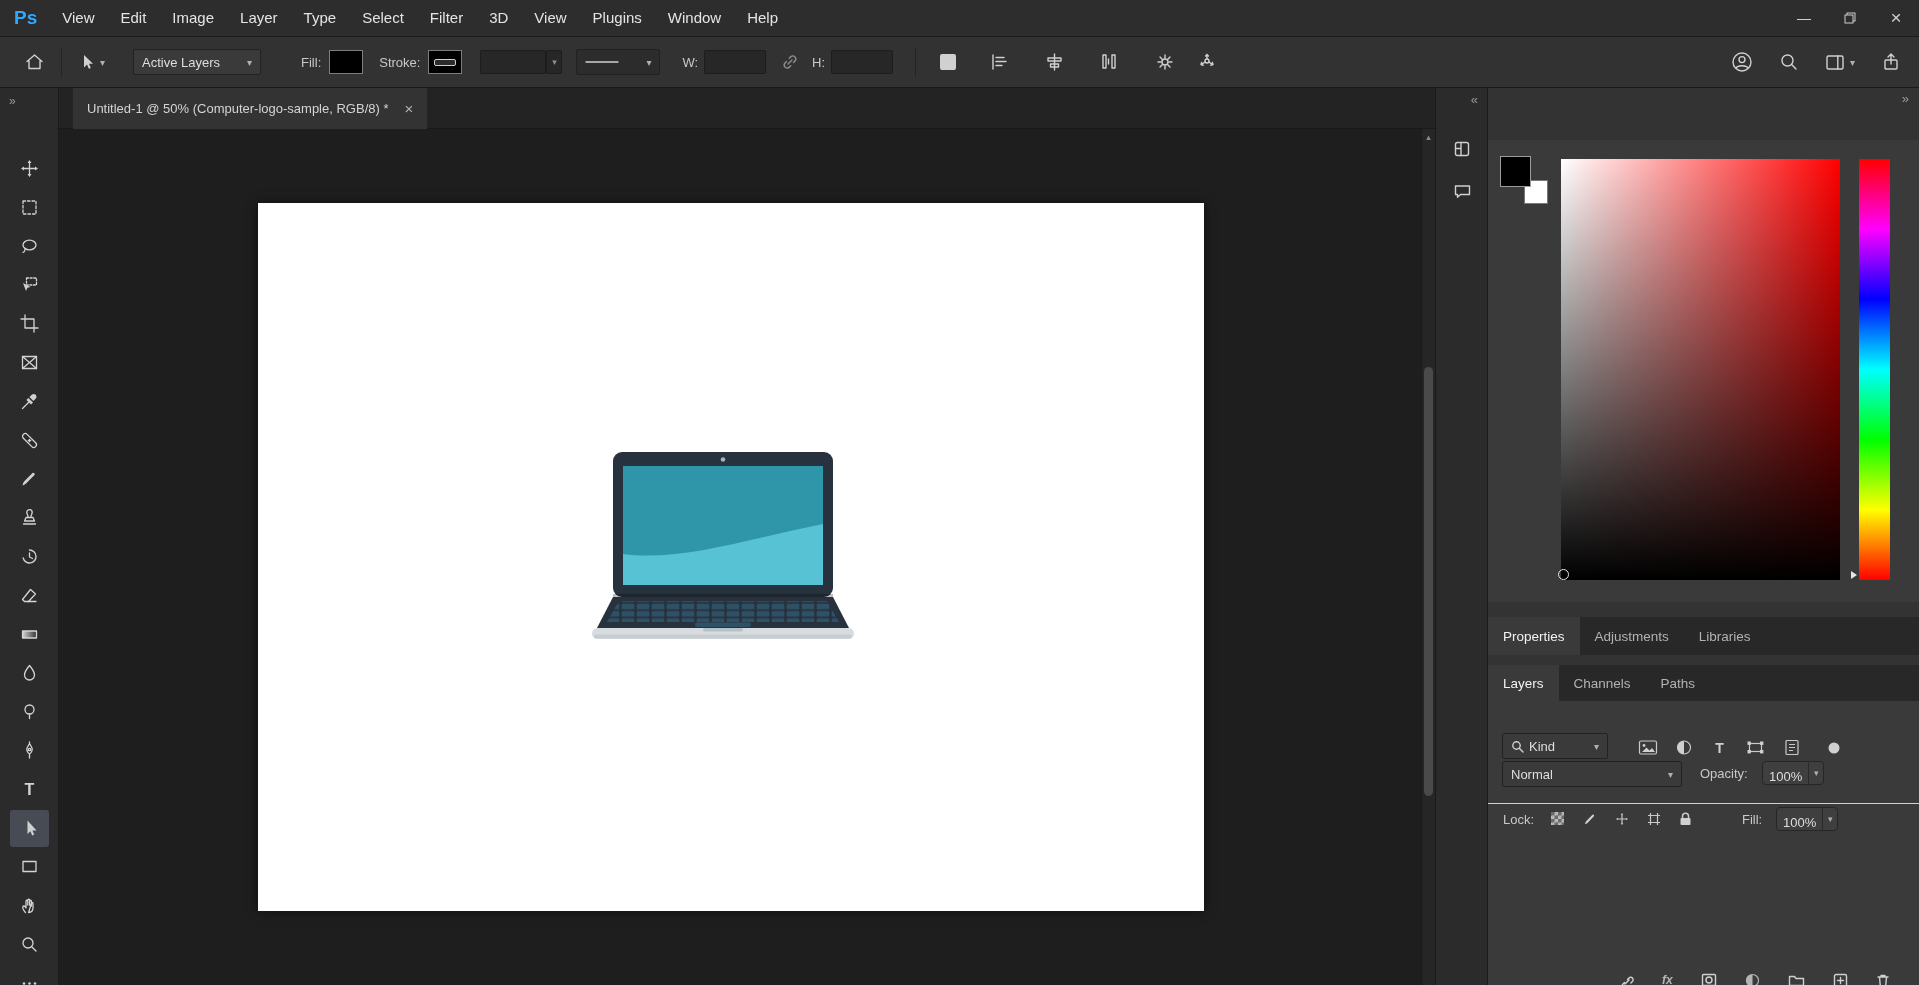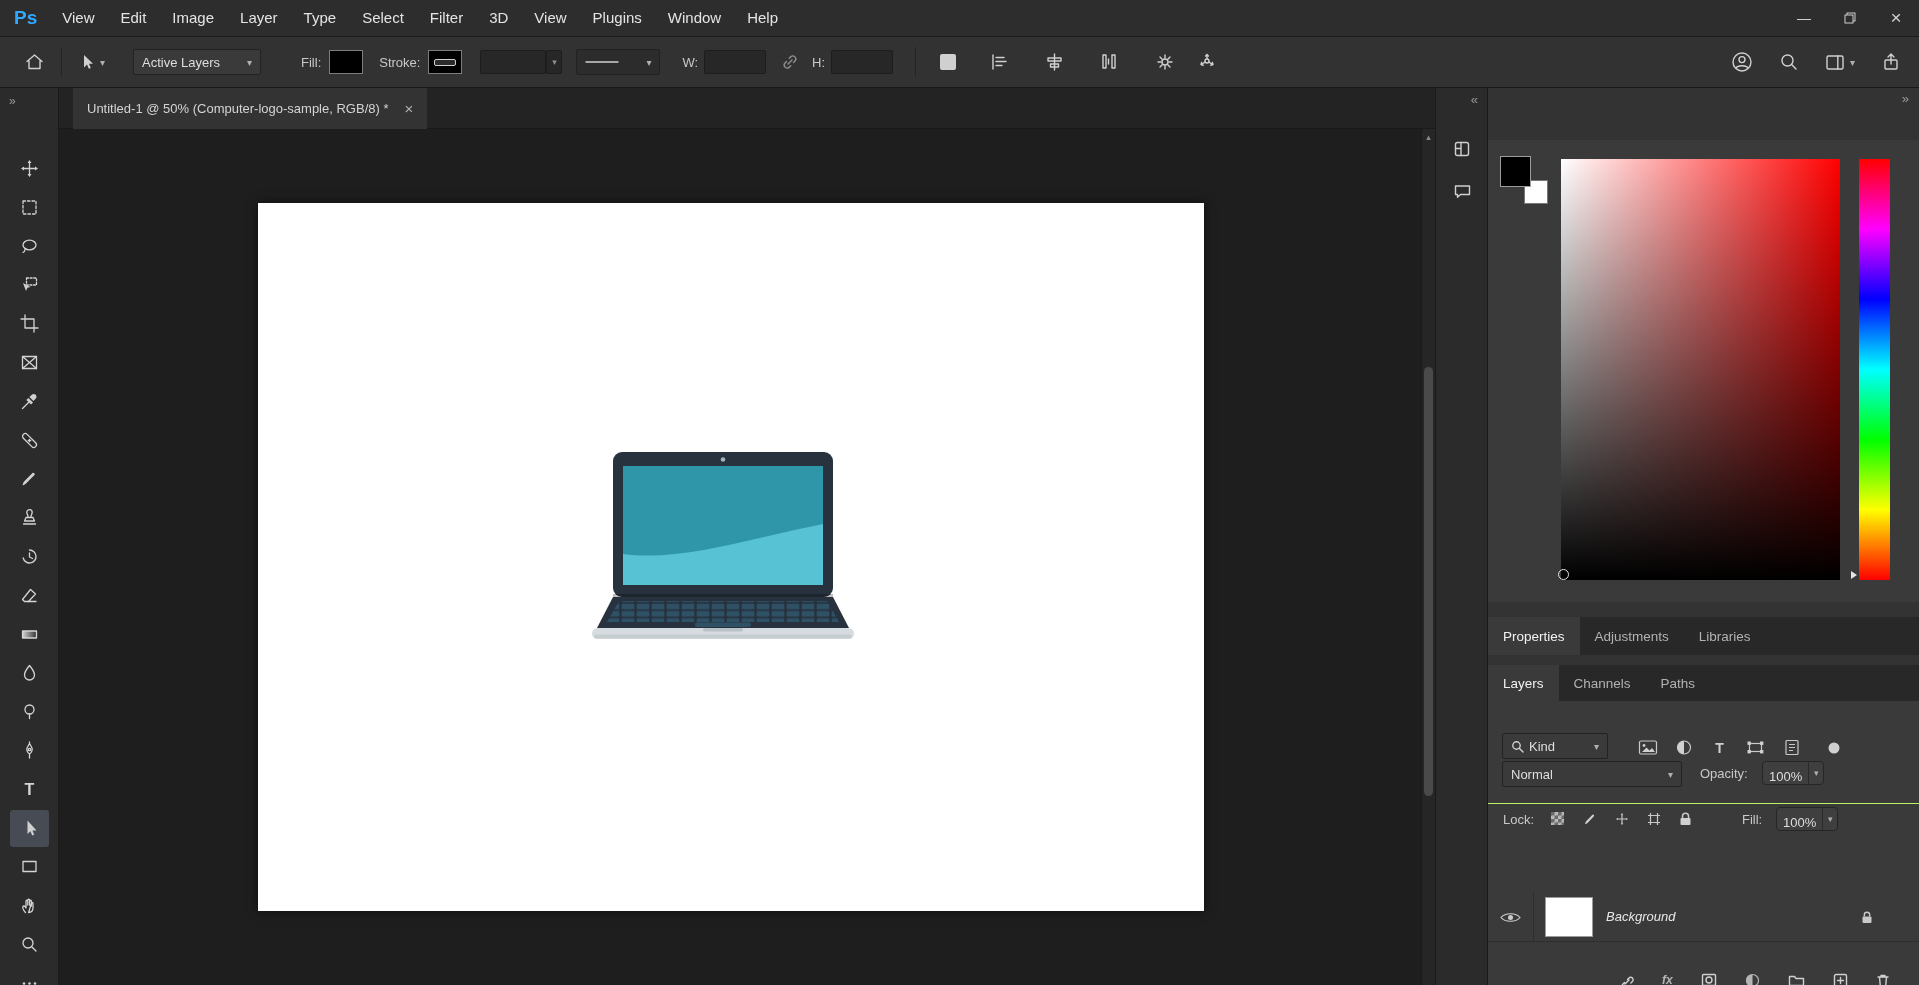--- a/index.html
+++ b/index.html
@@ -547,36 +547,20 @@
             <path d="M3.5 6V4.2a3 3 0 0 1 6 0V6" stroke="#c9c9c9" fill="none" stroke-width="1.5"></path>
           </svg>
       </span>
       <span class="lilabel" style="position:absolute;left:254px;line-height:26px">Fill:</span>
       <span class="valbox" style="left:288px">
         <span class="v">100%</span>
         <span class="vchev">▾</span>
       </span>
     </div>
 
-    <div class="layer-row" style="top:191px">
-      <span class="eyecell">
-        <svg width="21" height="13">
-            <path d="M1 6.5C5 1.5 16 1.5 20 6.5 16 11.5 5 11.5 1 6.5Z" stroke="#cdcdcd" fill="none" stroke-width="1.2"></path>
-            <circle cx="10.5" cy="6.5" r="2.5" fill="#cdcdcd"></circle>
-          </svg>
-      </span>
-      <span class="thumb" style="background:var(--bg,#fff)"></span>
-      <span class="lname" style="font-style:italic">Background</span>
-      <span style="position:absolute;right:46px;top:18px">
-        <svg width="12" height="13">
-            <rect x="1.5" y="5.5" width="9" height="6.5" rx="1" fill="#c9c9c9"></rect>
-            <path d="M3.3 5.5V4a2.7 2.7 0 0 1 5.4 0v1.5" stroke="#c9c9c9" fill="none" stroke-width="1.4"></path>
-          </svg>
-      </span>
-    </div>
 
     <div id="bottomicons">
       <span><svg class="line" width="16" height="16">
             <path d="M6.5 9.5L5 11a2.4 2.4 0 0 0 3.4 3.4L9.9 13M9.5 6.5L11 5a2.4 2.4 0 0 1 3.4 3.4L12.9 9.9M7 11l4-4"></path>
           </svg></span>
       <span style="font-style:italic;font-weight:bold">fx</span>
       <span><svg class="line" width="16" height="14">
             <rect x="1.5" y="1.5" width="13" height="11" rx="1"></rect>
             <circle cx="8" cy="7" r="3"></circle>
           </svg></span>

